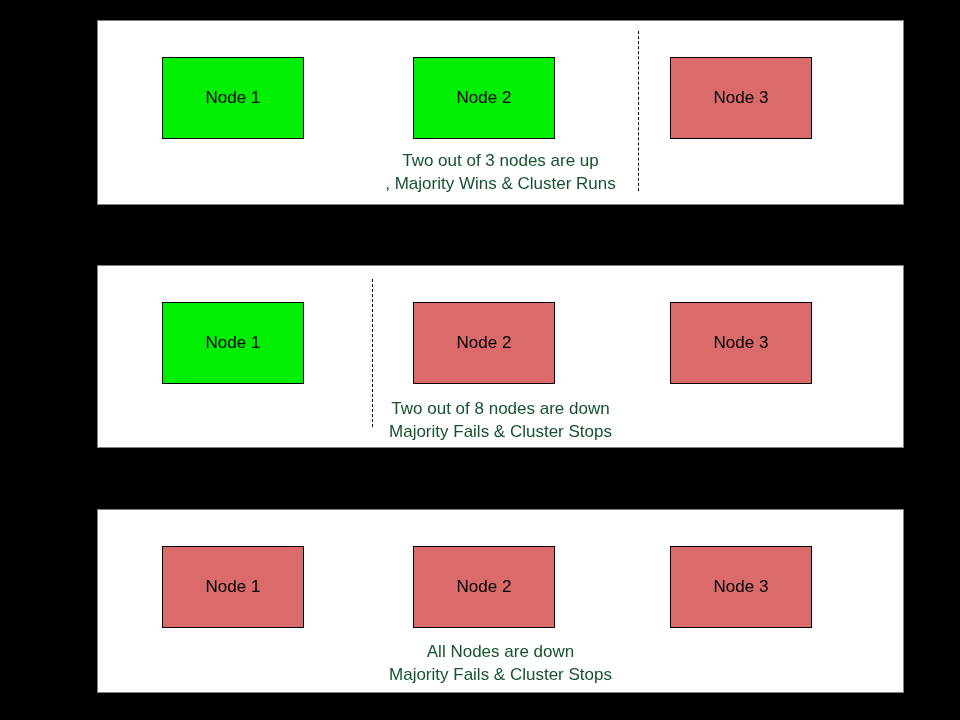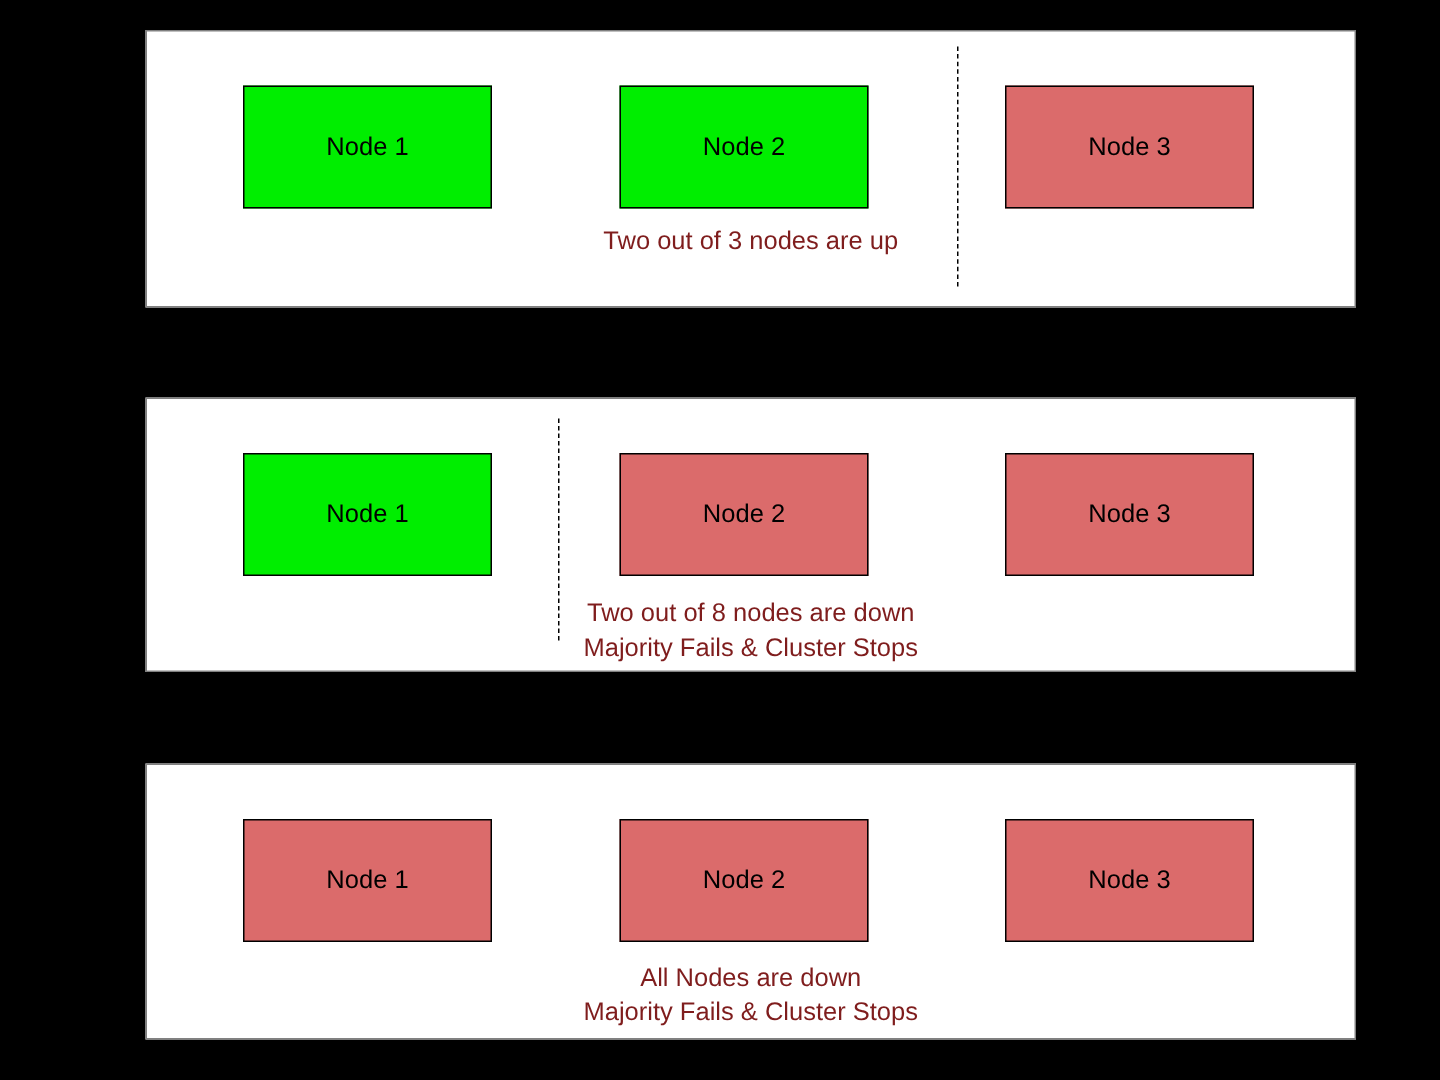--- a/index.html
+++ b/index.html
@@ -24,21 +24,21 @@
     background: #ffffff;
     border: 1px solid #808080;
     box-sizing: border-box;
   }
   .panel1 { top: 20px;  height: 185px; }
   .panel2 { top: 265px; height: 183px; }
   .panel3 { top: 509px; height: 184px; }
   .node {
     position: absolute;
     top: 36px;
-    width: 166px;
+    width: 142px;
     height: 82px;
     border: 1px solid #000000;
     box-sizing: border-box;
     display: flex;
     align-items: center;
     justify-content: center;
     font-size: 17px;
     color: #000000;
   }
   .node.up   { background: var(--up,   #00EE00); }
@@ -53,21 +53,21 @@
   }
   .panel1 .divider { left: 540px; top: 10px; height: 160px; }
   .panel2 .divider { left: 274px; top: 13px; height: 148px; }
   .caption {
     position: absolute;
     left: 0;
     right: 0;
     text-align: center;
     font-size: 17px;
     line-height: 23px;
-    color: #7f1d1d;
+    color: #14532d;
   }
   .panel1 .caption { top: 128px; }
   .panel2 .caption { top: 131px; }
   .panel3 .caption { top: 130px; }
 </style>
 </head>
 <body>
 
 <div class="stage">
 
@@ -77,20 +77,21 @@
     </div>
     <div class="node up pos2">
       <span>Node 2</span>
     </div>
     <div class="node down pos3">
       <span>Node 3</span>
     </div>
     <div class="divider"></div>
     <div class="caption">
       <div>Two out of 3 nodes are up</div>
+      <div>, Majority Wins &amp; Cluster Runs</div>
     </div>
   </div>
 
   <div class="panel panel2">
     <div class="node up pos1">
       <span>Node 1</span>
     </div>
     <div class="node down pos2">
       <span>Node 2</span>
     </div>

